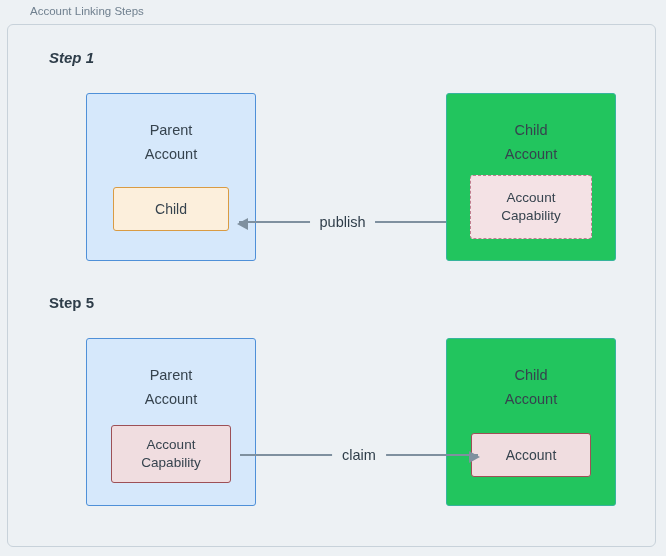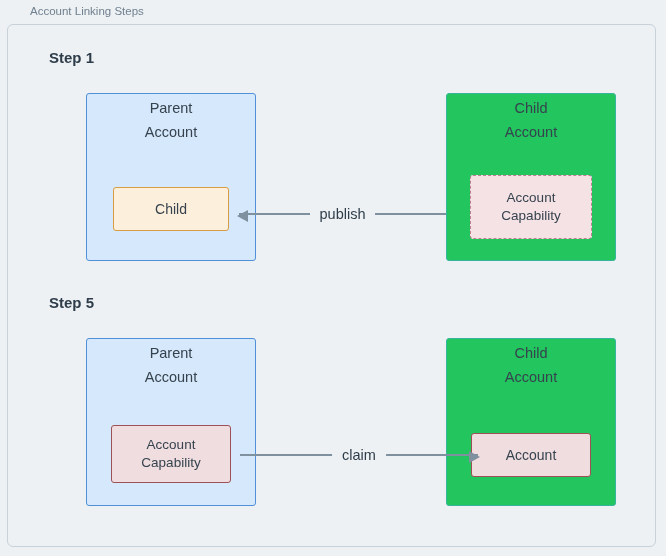--- a/index.html
+++ b/index.html
@@ -7,47 +7,47 @@
     width:666px;height:556px;position:relative;overflow:hidden;
     background:#edf1f4;
     font-family:"Liberation Sans","DejaVu Sans",sans-serif;
   }
   .figure-label{position:absolute;left:8px;top:5px;font-size:11.5px;color:#70808f;margin-left:22px;}
   .canvas{
     position:absolute;left:7px;top:24px;width:649px;height:523px;
     border:1px solid #c8d2da;border-radius:6px;box-sizing:border-box;
   }
   .step-heading{position:absolute;font-size:15px;font-weight:bold;color:#2e3d49;}
-  .h1{left:41px;top:24px;}
+  .h1{left:41px;top:24px;font-style:italic;}
   .h2{left:41px;top:269px;}
 
   .node{position:absolute;width:170px;height:168px;border-radius:3px;box-sizing:border-box;}
   .parent{background:#d6e8fb;border:1.5px solid #4f90d8;}
   .child{background:#22c55e;border:1.5px solid #36b49c;}
   .p1{left:78px;top:68px;}
   .c1{left:438px;top:68px;}
   .p2{left:78px;top:313px;}
   .c2{left:438px;top:313px;}
 
-  .node-title{padding-top:2px;text-align:center;font-size:14.5px;line-height:24px;color:#36434e;}
+  .node-title{padding-top:24px;text-align:center;font-size:14.5px;line-height:24px;color:#36434e;}
   .node-title span{display:block;}
 
   .inner{
     position:absolute;left:50%;transform:translateX(-50%);
     display:flex;flex-direction:column;align-items:center;justify-content:center;
     text-align:center;font-size:13.5px;line-height:18px;color:#36434e;
     border-radius:3px;box-sizing:border-box;
   }
   .inbox{top:93px;width:116px;height:44px;background:#fcefdc;border:1.5px solid #d99b43;font-size:14px;}
   .cap-dashed{top:81px;width:122px;height:64px;background:#f4e2e5;border:1.5px dashed #c07e90;}
   .cap-solid{top:86px;width:120px;height:58px;background:#f0dde0;border:1.5px solid #9d5056;}
   .acct-solid{top:94px;width:120px;height:44px;background:#f0dde0;border:1.5px solid #9d5056;font-size:14px;}
 
   .arrow{position:absolute;height:0;border-top:2px solid #7f909f;z-index:5;}
-  .a1{left:231px;top:188px;width:207px;}
+  .a1{left:231px;top:196px;width:207px;}
   .a2{left:232px;top:429px;width:238px;}
   .head{position:absolute;width:0;height:0;top:-5px;}
   .head-left{left:-2px;border-top:6px solid transparent;border-bottom:6px solid transparent;border-right:11px solid #7f909f;}
   .head-right{right:-2px;border-top:6px solid transparent;border-bottom:6px solid transparent;border-left:11px solid #7f909f;}
   .arrow-label{
     position:absolute;left:50%;top:-1px;transform:translate(-50%,-50%);
     background:#edf1f4;padding:0 10px;font-size:14.5px;color:#2e3d49;white-space:nowrap;
   }
 </style>
 </head>

